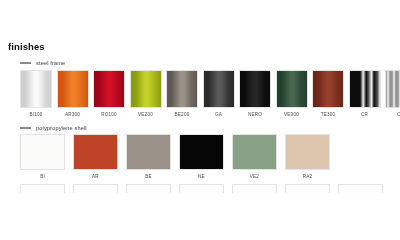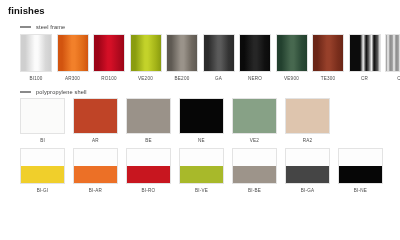--- a/index.html
+++ b/index.html
@@ -3,21 +3,21 @@
 <meta charset="utf-8">
 <style>
   html,body{margin:0;padding:0;}
   body{
     width:400px;height:193px;
     background:#ffffff;
     font-family:"Liberation Sans", sans-serif;
     color:#1a1a1a;
     overflow:hidden;
   }
-  .page{position:relative;width:329px;height:193px;}
+  .page{position:relative;width:329px;height:193px;margin-top:36px;}
 
   .page-title{
     position:absolute;left:8px;top:5px;
     font-size:9.5px;font-weight:bold;letter-spacing:.1px;
     color:#111;
   }
 
   
   .section-label{
     position:absolute;display:flex;align-items:center;gap:5px;

